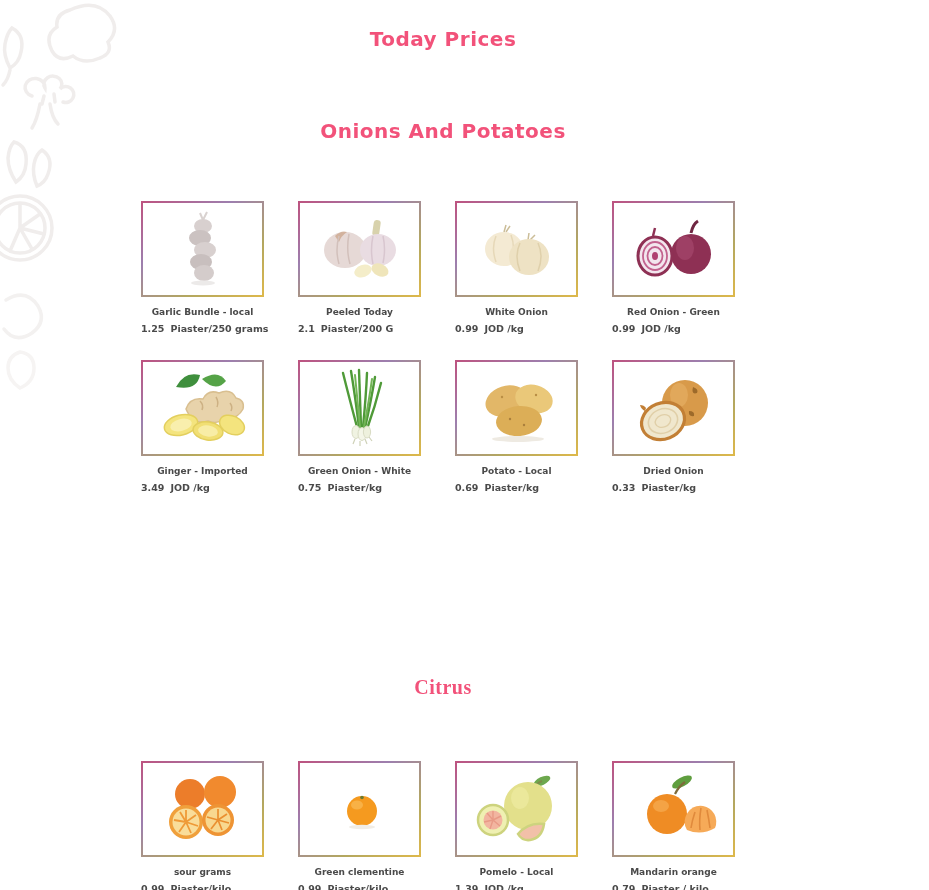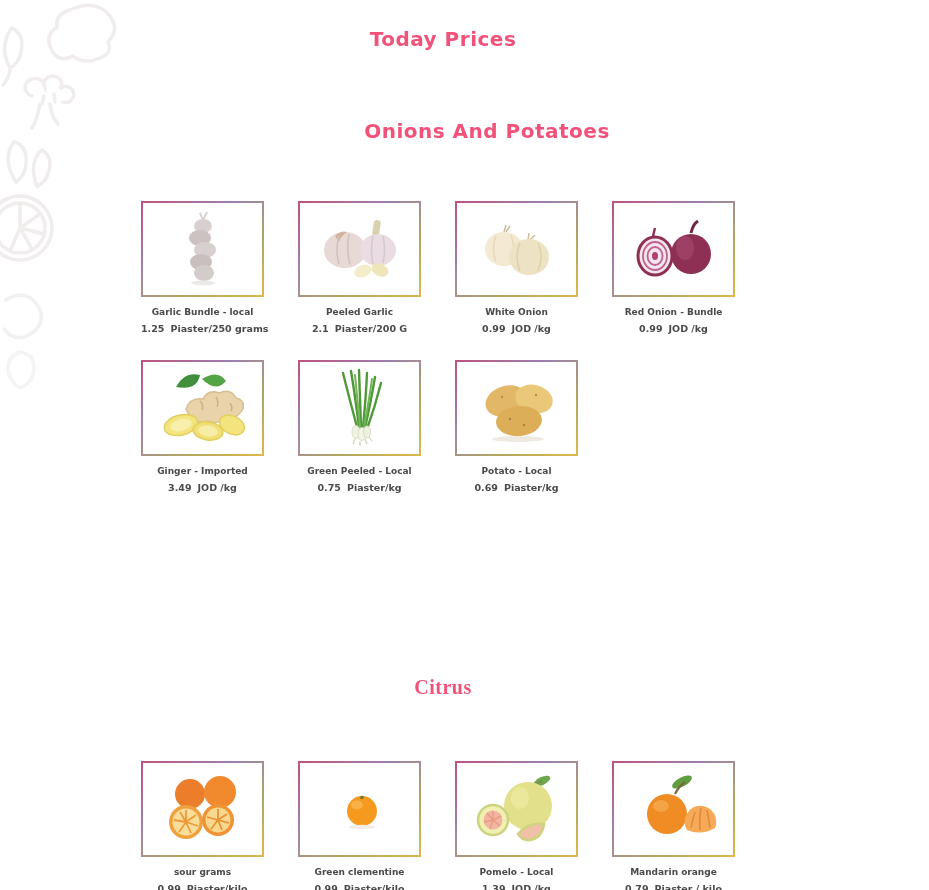--- a/index.html
+++ b/index.html
@@ -6,42 +6,42 @@
   body{
     width:929px;height:890px;background:#ffffff;position:relative;overflow:hidden;
     font-family:"DejaVu Sans","Liberation Sans",sans-serif;
   }
   .watermark{position:absolute;top:0;left:0;pointer-events:none;}
   .big-heading{
     position:absolute;left:0;width:886px;text-align:center;margin:0;
     font-size:20px;font-weight:bold;color:#f2527a;letter-spacing:0.5px;
   }
   #page-title{top:27px;}
-  #section-title-0{top:119px;padding-left:44px;}
+  #section-title-0{top:119px;}
   #section-title-1{top:676px;font-family:Liberation Serif, serif;}
   .grid{
     position:absolute;left:141px;width:596px;
     display:grid;grid-template-columns:repeat(4,123px);column-gap:34px;row-gap:25px;
   }
   #grid-0{top:201px;}
   #grid-1{top:761px;}
   .card{width:123px;}
   .imgbox{
     box-sizing:border-box;width:123px;height:96px;background:#ffffff;
     border:2px solid;
     border-image:linear-gradient(145deg,#bd5380 0%,#9d7fae 35%,#b3a75f 70%,#ddb84b 100%) 1;
     display:flex;align-items:center;justify-content:center;
   }
   .imgbox svg{display:block;}
   .pname{
     margin-top:9px;text-align:center;font-size:9px;font-weight:bold;color:#4a4a4a;
     line-height:12px;white-space:nowrap;
   }
   .pprice{
-    margin-top:4px;text-align:center;font-size:9.5px;font-weight:bold;color:#4a4a4a;
+    margin-top:4px;font-size:9.5px;font-weight:bold;color:#4a4a4a;
     line-height:13px;white-space:nowrap;
   }
   .pprice .unit{margin-left:6px;}
 </style>
 </head>
 <body>
 
 <svg class="watermark" width="125" height="400" viewBox="0 0 125 400" fill="none" stroke="#f0edec" stroke-width="3.5" stroke-linecap="round">
   <path d="M70 10 q26 -12 40 6 q10 14 -2 26 q5 11 -8 16 q-16 7 -27 -2 q-14 7 -21 -5 q-8 -16 5 -24 q-2 -13 13 -17 z"></path>
   <path d="M12 28 q13 7 9 24 q-2 11 -11 16 q-7 -13 -5 -24 q2 -11 7 -16 z M10 70 q-2 10 -7 15"></path>
@@ -86,21 +86,21 @@
         <rect x="68" y="12" width="7" height="16" rx="3" fill="#d8d2ac" transform="rotate(8 71 20)"></rect>
         <ellipse cx="40" cy="42" rx="21" ry="18" fill="#e6d9d6"></ellipse>
         <path d="M30 28 q6 -6 12 -4 q-6 4 -8 10 z" fill="#c9a184" opacity="0.7"></path>
         <path d="M34 28 q-4 14 0 28 M44 26 q-3 16 1 30" stroke="#d2c0bb" stroke-width="1.5" fill="none"></path>
         <ellipse cx="73" cy="42" rx="18" ry="16" fill="#e9dce2"></ellipse>
         <path d="M68 28 q-3 14 0 28 M78 28 q3 13 0 27" stroke="#d8c6cf" stroke-width="1.5" fill="none"></path>
         <ellipse cx="58" cy="63" rx="9" ry="6" fill="#f4edc9" transform="rotate(-20 58 63)"></ellipse>
         <ellipse cx="75" cy="62" rx="9" ry="6" fill="#efe5ba" transform="rotate(25 75 62)"></ellipse>
       </svg>
     </div>
-    <div class="pname">Peeled Garlic</div>
+    <div class="pname">Peeled Today</div>
     <div class="pprice">
       <span>2.1</span><span class="unit">Piaster/200 G</span>
     </div>
   </div>
 
   <div class="card">
     <div class="imgbox">
       <svg width="109" height="82" viewBox="0 0 109 82">
         <path d="M42 24 l2 -7 M44 24 l4 -6" stroke="#cbbd98" stroke-width="1.5" fill="none"></path>
         <ellipse cx="42" cy="41" rx="19" ry="17" fill="#f4ead3"></ellipse>
@@ -122,21 +122,21 @@
         <path d="M72 25 q2 -9 7 -12" stroke="#6f2742" stroke-width="3" fill="none"></path>
         <circle cx="72" cy="46" r="20" fill="#8e3054"></circle>
         <ellipse cx="66" cy="40" rx="9" ry="12" fill="#a84a6e" opacity="0.65"></ellipse>
         <ellipse cx="36" cy="48" rx="17" ry="19" fill="#f3e6ee" stroke="#8e3054" stroke-width="3"></ellipse>
         <ellipse cx="36" cy="48" rx="12" ry="14" fill="none" stroke="#c2628e" stroke-width="1.8"></ellipse>
         <ellipse cx="36" cy="48" rx="7.5" ry="9" fill="none" stroke="#c2628e" stroke-width="1.8"></ellipse>
         <ellipse cx="36" cy="48" rx="3" ry="4" fill="#b04070"></ellipse>
         <path d="M34 28 l2 -8" stroke="#8e3054" stroke-width="2.5" fill="none"></path>
       </svg>
     </div>
-    <div class="pname">Red Onion - Bundle</div>
+    <div class="pname">Red Onion - Green</div>
     <div class="pprice">
       <span>0.99</span><span class="unit">JOD /kg</span>
     </div>
   </div>
 
   <div class="card">
     <div class="imgbox">
       <svg width="109" height="82" viewBox="0 0 109 82">
         <path d="M28 20 q8 -16 24 -12 q-3 16 -24 12 z" fill="#3f8f3d"></path>
         <path d="M54 12 q16 -10 24 2 q-10 12 -24 -2 z" fill="#55a347"></path>
@@ -169,21 +169,21 @@
         <g stroke="#73b557" stroke-width="2" fill="none" stroke-linecap="round">
           <path d="M55 60 Q52 30 50 8"></path>
             <path d="M59 60 Q64 34 67 12"></path>
         </g>
         <ellipse cx="51" cy="65" rx="4" ry="6.5" fill="#f0f3e2" stroke="#d9dcc4" stroke-width="1"></ellipse>
         <ellipse cx="57" cy="67" rx="4" ry="6.5" fill="#f4f6e8" stroke="#d9dcc4" stroke-width="1"></ellipse>
         <ellipse cx="62" cy="65" rx="3.6" ry="6" fill="#eef1dd" stroke="#d9dcc4" stroke-width="1"></ellipse>
         <path d="M50 72 l-2 5 M55 74 l0 5 M60 72 l2 5 M64 70 l3 4" stroke="#cfd2b8" stroke-width="1.2" fill="none"></path>
       </svg>
     </div>
-    <div class="pname">Green Peeled - Local</div>
+    <div class="pname">Green Onion - White</div>
     <div class="pprice">
       <span>0.75</span><span class="unit">Piaster/kg</span>
     </div>
   </div>
 
   <div class="card">
     <div class="imgbox">
       <svg width="109" height="82" viewBox="0 0 109 82">
         <ellipse cx="44" cy="34" rx="21" ry="15" fill="#e2b768" transform="rotate(-18 44 34)"></ellipse>
         <ellipse cx="72" cy="32" rx="19" ry="14" fill="#eac879" transform="rotate(15 72 32)"></ellipse>
@@ -195,20 +195,37 @@
         <ellipse cx="56" cy="72" rx="26" ry="3" fill="#eeeae2"></ellipse>
       </svg>
     </div>
     <div class="pname">Potato - Local</div>
     <div class="pprice">
       <span>0.69</span><span class="unit">Piaster/kg</span>
     </div>
   </div>
 
 
+  <div class="card">
+    <div class="imgbox">
+      <svg width="109" height="82" viewBox="0 0 109 82">
+        <circle cx="66" cy="36" r="23" fill="#d89a4a"></circle>
+        <ellipse cx="60" cy="28" rx="9" ry="12" fill="#e5ae62" opacity="0.7"></ellipse>
+        <path d="M74 20 q6 2 4 6 q-6 2 -4 -6 z M70 44 q6 0 5 5 q-6 1 -5 -5 z" fill="#8a5a20" opacity="0.75"></path>
+        <ellipse cx="44" cy="54" rx="22" ry="18" fill="#f0e7cd" stroke="#c27f35" stroke-width="3.2" transform="rotate(-22 44 54)"></ellipse>
+        <ellipse cx="44" cy="54" rx="15" ry="12" fill="none" stroke="#e0cfa8" stroke-width="1.6" transform="rotate(-22 44 54)"></ellipse>
+        <ellipse cx="44" cy="54" rx="8" ry="6" fill="none" stroke="#e0cfa8" stroke-width="1.4" transform="rotate(-22 44 54)"></ellipse>
+        <path d="M26 44 q-4 -2 -5 -6 q4 0 6 3 z" fill="#c27f35"></path>
+      </svg>
+    </div>
+    <div class="pname">Dried Onion</div>
+    <div class="pprice">
+      <span>0.33</span><span class="unit">Piaster/kg</span>
+    </div>
+  </div>
 
 </div>
 
 <h2 class="big-heading" id="section-title-1">Citrus</h2>
 
 <div class="grid" id="grid-1">
 
   <div class="card">
     <div class="imgbox">
       <svg width="109" height="82" viewBox="0 0 109 82">

